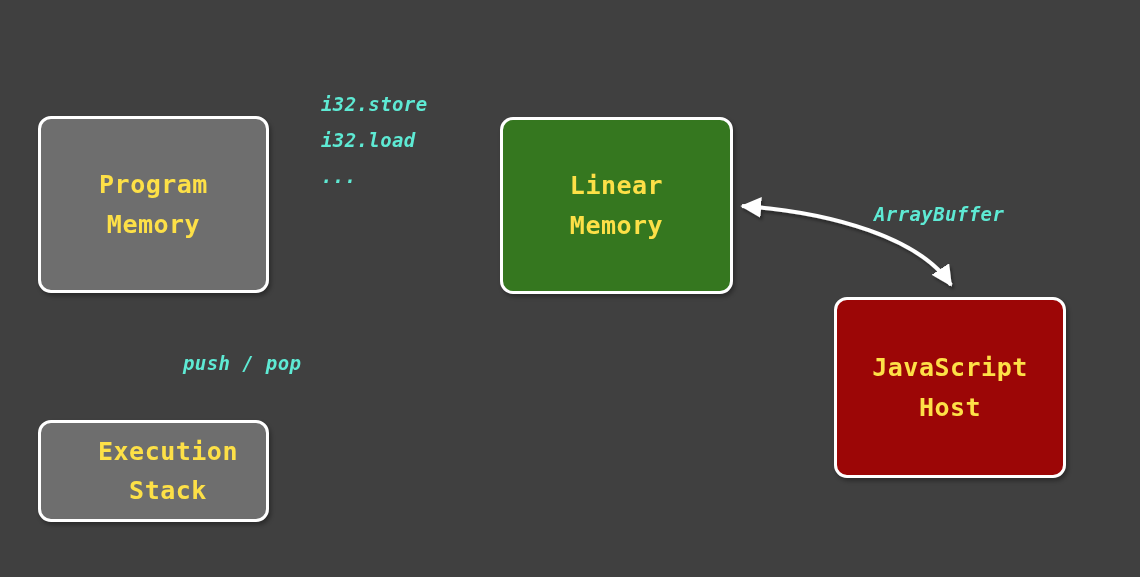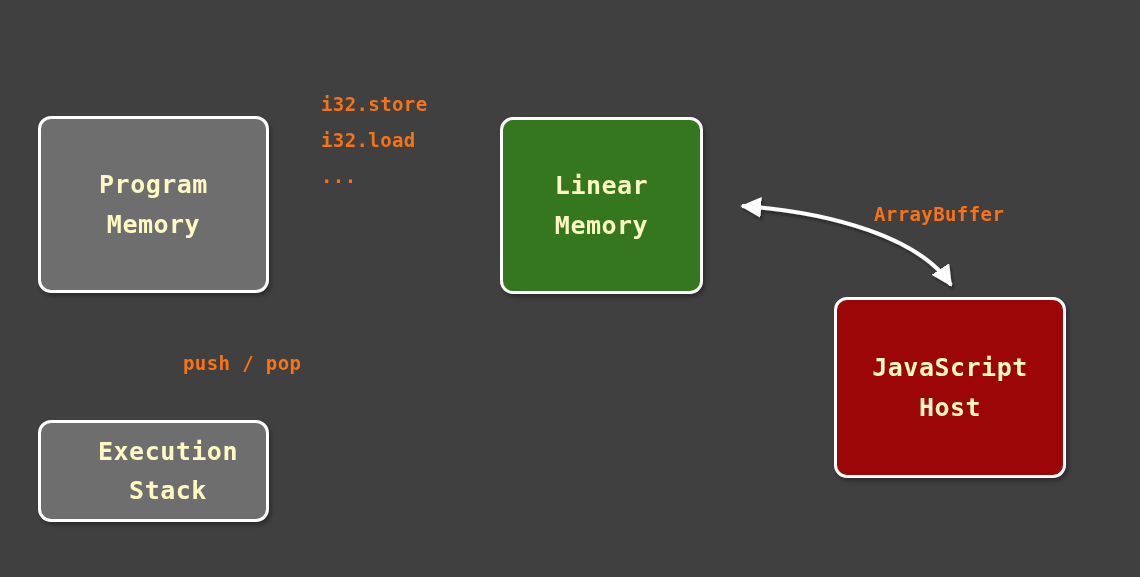--- a/index.html
+++ b/index.html
@@ -17,56 +17,57 @@
   }
   .node {
     position: absolute;
     box-sizing: border-box;
     border: 3px solid #FFFFFF;
     border-radius: 13px;
     display: flex;
     align-items: center;
     justify-content: center;
     text-align: center;
-    color: #fef9c3;
+    color: #fde047;
     font-weight: bold;
     font-size: 25px;
     line-height: 1.58;
     letter-spacing: 0.5px;
     box-shadow: 2px 3px 4px rgba(0,0,0,0.33);
   }
   .node-label { white-space: pre-line; }
 
   #node-program-memory {
     left: 38px; top: 116px; width: 231px; height: 177px;
     background: #6E6E6E;
   }
   #node-execution-stack {
     left: 38px; top: 420px; width: 231px; height: 102px;
     background: #6E6E6E;
     padding-left: 29px;
   }
   #node-linear-memory {
-    left: 500px; top: 117px; width: 203px; height: 177px;
+    left: 500px; top: 117px; width: 233px; height: 177px;
     background: #35771F;
   }
   #node-javascript-host {
     left: 834px; top: 297px; width: 232px; height: 181px;
     background: #9C0606;
     text-align: center;
   }
 
   .edge-label {
     position: absolute;
-    color: #f97316;
+    color: #5eead4;
     font-weight: bold;
     font-size: 19px;
     line-height: 36px;
     white-space: pre-line;
     letter-spacing: 0.4px;
+    font-style: italic;
   }
   #label-memory-ops { left: 321px; top: 86px; text-align: left; }
   #label-push-pop   { left: 183px; top: 345px; }
   #label-arraybuffer{ left: 874px; top: 196px; }
 
   svg.overlay {
     position: absolute;
     left: 0; top: 0;
     width: 1140px; height: 577px;
     pointer-events: none;

